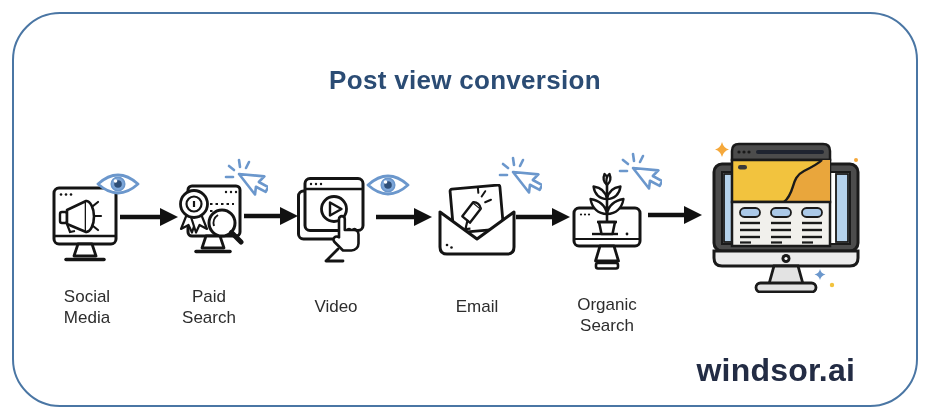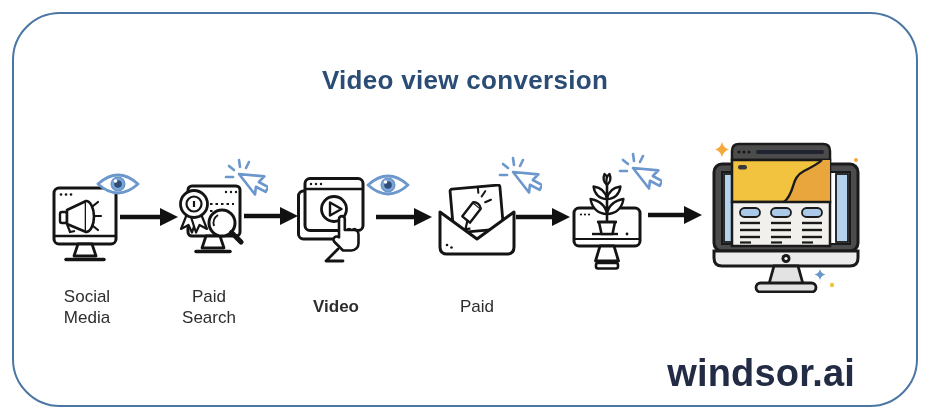--- a/index.html
+++ b/index.html
@@ -10,36 +10,36 @@
   .frame{
     position:absolute;left:12px;top:12px;right:12px;bottom:13px;
     border:2px solid #4a76a4;border-radius:48px;pointer-events:none;
   }
   .title{
     position:absolute;top:65px;left:0;width:100%;text-align:center;
     font-size:26px;font-weight:bold;color:#2b4c74;letter-spacing:.3px;
   }
   .brand{
     position:absolute;top:352px;left:655px;width:200px;text-align:right;
-    font-size:38px;font-weight:bold;color:#232c44;letter-spacing:.2px;
+    font-size:32px;font-weight:bold;color:#232c44;letter-spacing:.2px;
   }
   .abs{position:absolute;}
   .label{
     position:absolute;text-align:center;font-size:17px;color:#2d2d2d;
     line-height:1.25;
   }
   svg{display:block;}
 </style>
 </head>
 <body>
 
 <div class="canvas">
   <div class="frame"></div>
 
-  <div class="title">Video view conversion</div>
+  <div class="title">Post view conversion</div>
 
   <div class="abs" style="left:52px;top:186px;width:66px;height:76px;">
     <svg width="66" height="76" viewBox="0 0 66 76">
       <rect x="2" y="2" width="62" height="56" rx="5" fill="#fff" stroke="#141414" stroke-width="3"></rect>
       <line x1="2" y1="50" x2="64" y2="50" stroke="#141414" stroke-width="2.4"></line>
       <circle cx="9" cy="8.5" r="1.3" fill="#141414"></circle>
         <circle cx="14" cy="8.5" r="1.3" fill="#141414"></circle>
         <circle cx="19" cy="8.5" r="1.3" fill="#141414"></circle>
       <rect x="8" y="26" width="7" height="11" rx="2" fill="#fff" stroke="#141414" stroke-width="2.4"></rect>
       <path d="M15,24 L34,15 L34,46 L15,38 Z" fill="#fff" stroke="#141414" stroke-width="2.6" stroke-linejoin="round"></path>
@@ -266,17 +266,18 @@
       </g>
       <path d="M12,4 Q13.5,10 19,11.5 Q13.5,13 12,19 Q10.5,13 5,11.5 Q10.5,10 12,4 Z" fill="#f5a83b"></path>
       <circle cx="146" cy="22" r="2" fill="#f5a83b"></circle>
       <path d="M110,131 Q111,135.5 115.5,136.5 Q111,137.5 110,142 Q109,137.5 104.5,136.5 Q109,135.5 110,131 Z" fill="#6b97cc"></path>
       <circle cx="122" cy="147" r="2.2" fill="#f2c33e"></circle>
     </svg>
   </div>
 
   <div class="label" style="left:47px;top:286px;width:80px;">Social Media</div>
   <div class="label" style="left:169px;top:286px;width:80px;text-align:center;">Paid Search</div>
-  <div class="label" style="left:286px;top:296px;width:100px;font-weight:bold;">Video</div>
-  <div class="label" style="left:427px;top:296px;width:100px;">Paid</div>
+  <div class="label" style="left:286px;top:296px;width:100px;">Video</div>
+  <div class="label" style="left:427px;top:296px;width:100px;">Email</div>
+  <div class="label" style="left:562px;top:294px;width:90px;">Organic Search</div>
 
   <div class="brand">windsor.ai</div>
 </div>
 
 </body></html>

